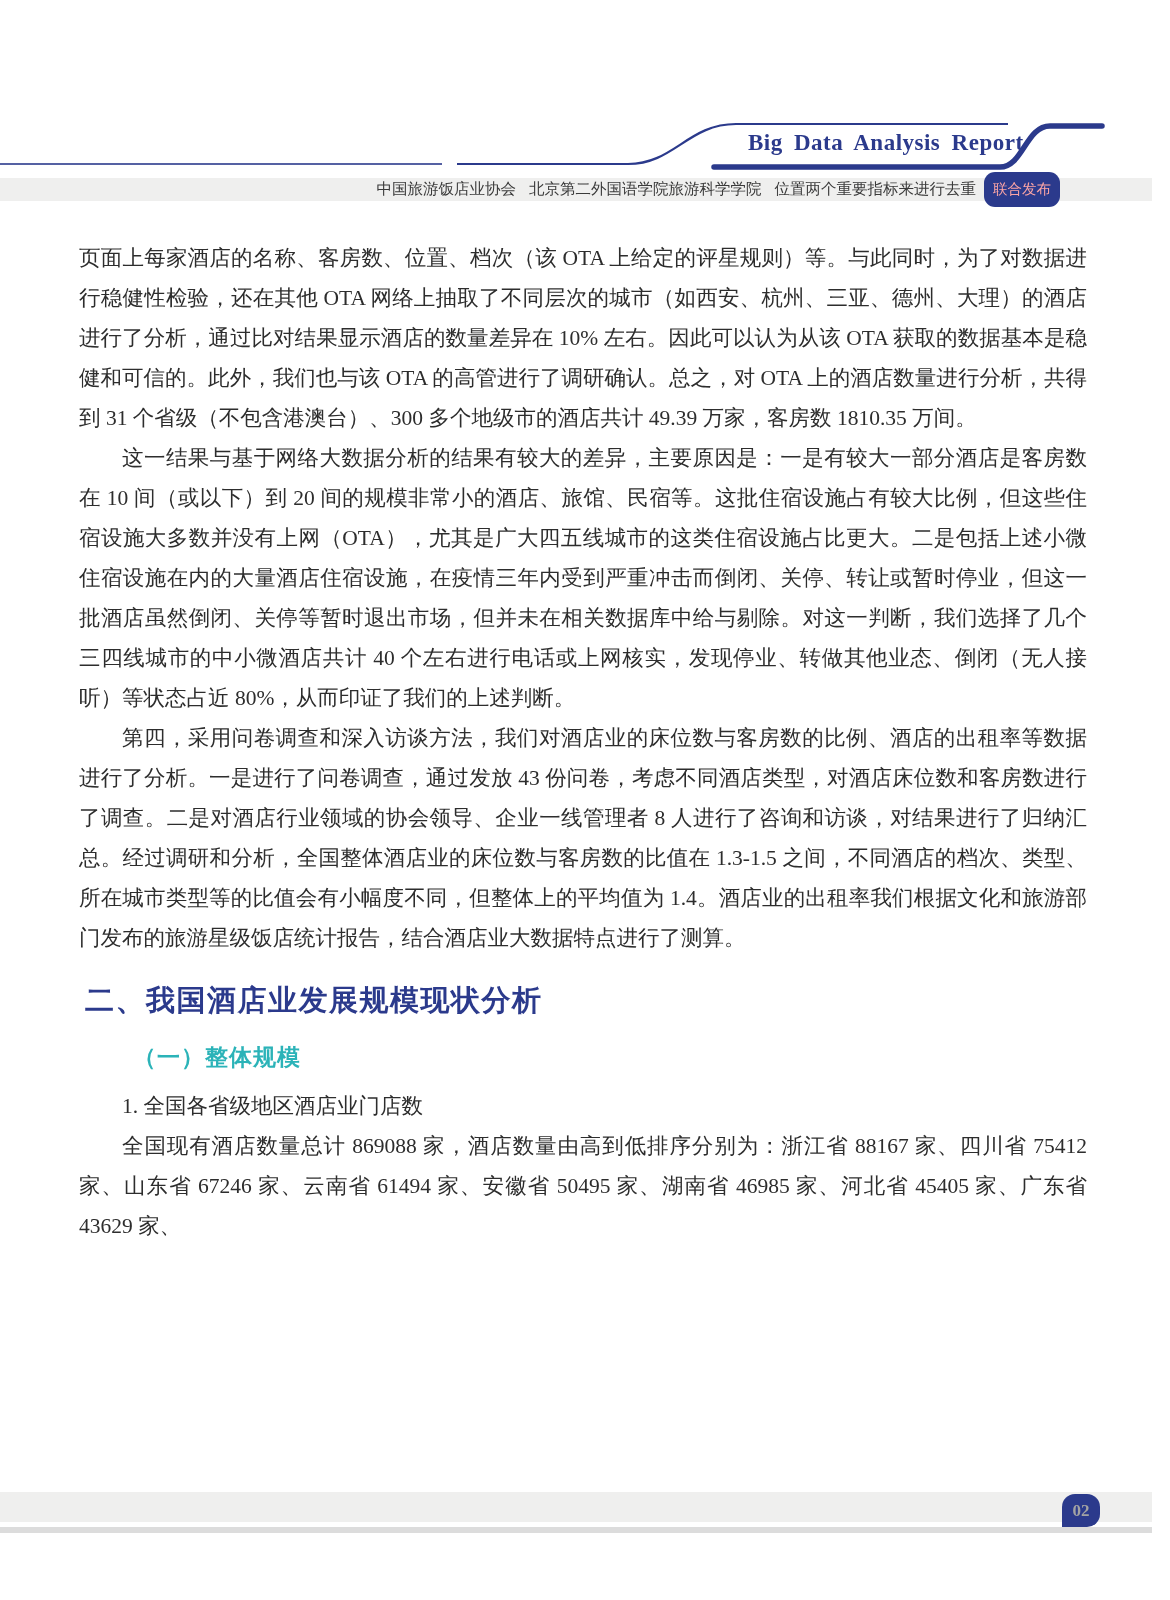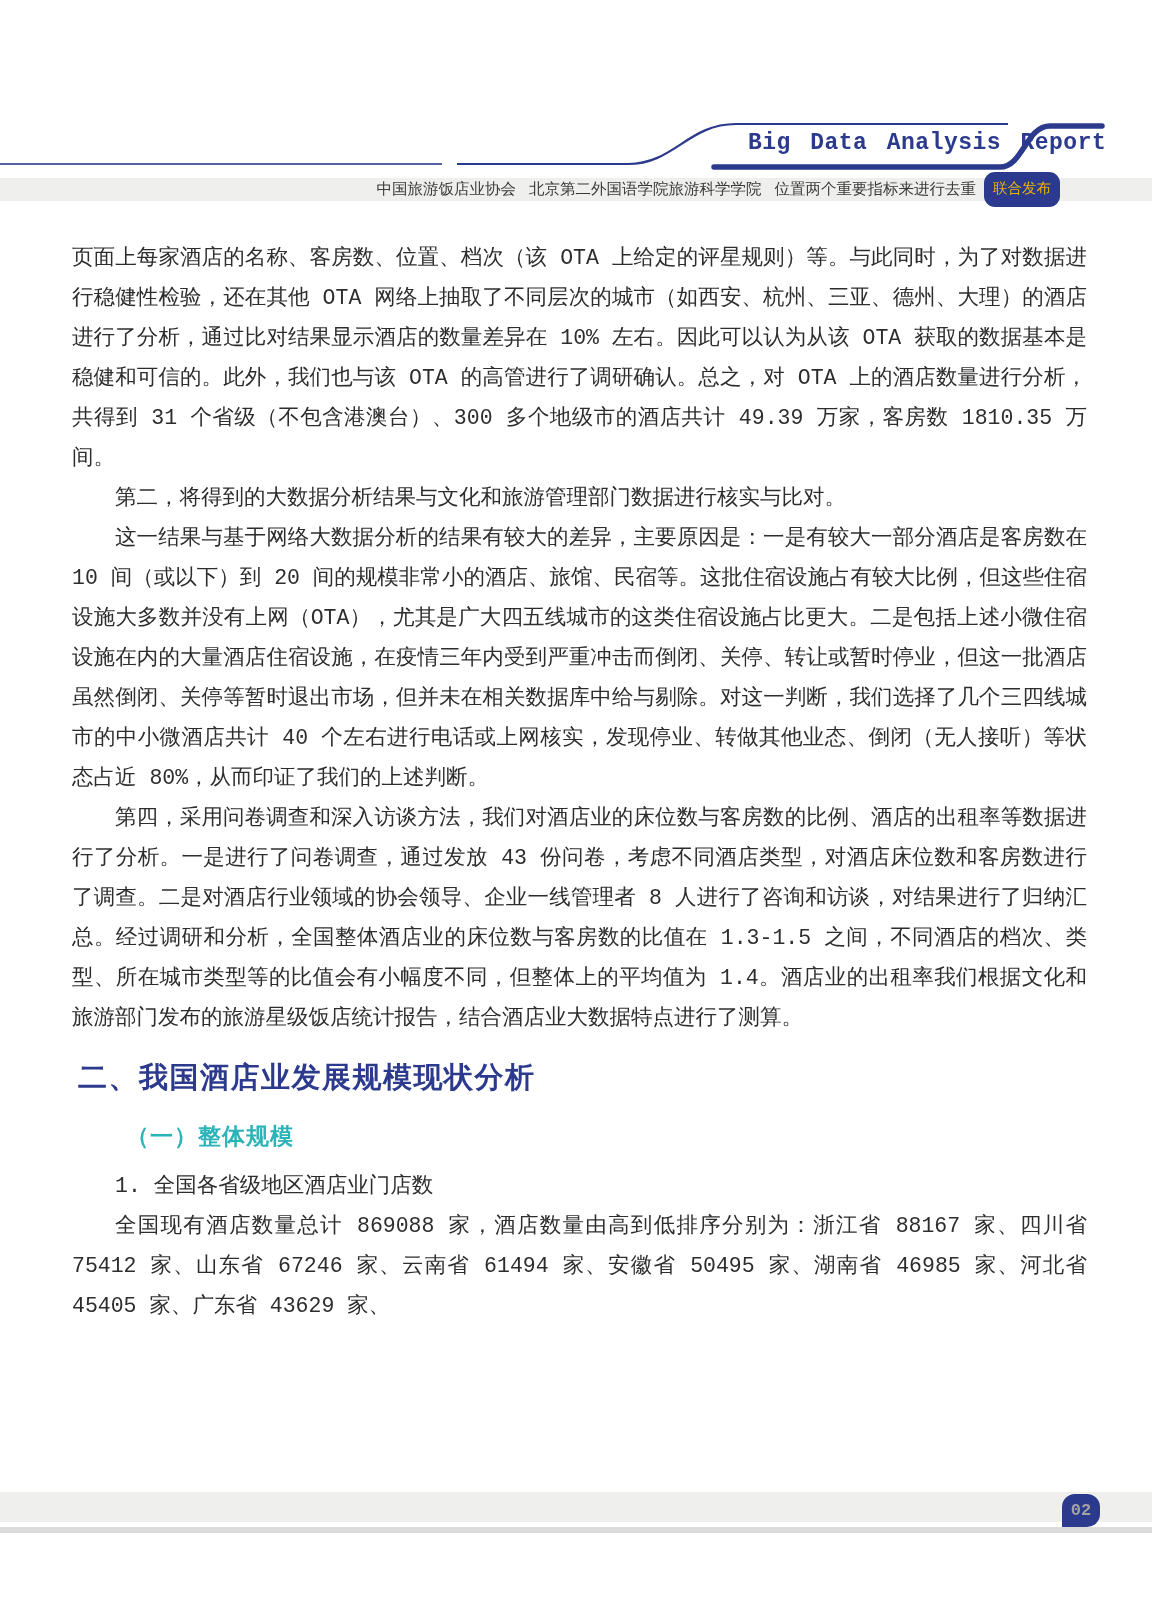--- a/index.html
+++ b/index.html
@@ -1,34 +1,34 @@
 <!DOCTYPE html>
 <html lang="zh" style="--navy: #2b3a8c; --teal: #2bb3b8; --body_text: #2d2d2d; --band_gray: #efefee; --shadow_gray: #dcdcdc;"><head>
 <meta charset="utf-8">
 <style>
   html,body{margin:0;padding:0;background:#ffffff;}
   .page{position:relative;width:1152px;height:1600px;background:#ffffff;overflow:hidden;
-        font-family:Liberation Mono, monospace;color:var(--body_text,#2d2d2d);}
+        font-family:Liberation Serif, serif;color:var(--body_text,#2d2d2d);}
 
   
   .header-swoosh{position:absolute;top:0;left:0;color:var(--navy,#2b3a8c);}
   .header-title{position:absolute;top:130px;left:748px;width:240px;text-align:center;
                 font-size:23px;font-weight:bold;letter-spacing:.5px;word-spacing:5px;
                 color:var(--navy,#2b3a8c);white-space:nowrap;}
   .org-band{position:absolute;top:178px;left:0;width:1170px;height:23px;
             background:var(--band_gray,#efefee);display:flex;align-items:center;
             justify-content:flex-end;padding-right:110px;box-sizing:border-box;
             font-size:15.5px;color:#3a3a3a;white-space:nowrap;}
   .org-band .org{margin-left:13px;}
   .org-band .org:first-child{margin-left:16px;}
-  .badge{display:inline-block;margin-left:8px;background:var(--navy,#2b3a8c);color:#eab308;
+  .badge{display:inline-block;margin-left:8px;background:var(--navy,#2b3a8c);color:#fca5a5;
          font-size:14.5px;line-height:19px;padding:8px 9px;border-radius:11px;}
 
   
-  .doc-body{position:absolute;top:238px;left:72px;right:65px;}
+  .doc-body{position:absolute;top:238px;left:79px;right:65px;}
   .doc-body p{margin:0;font-size:21.5px;line-height:40px;text-align:justify;
               text-indent:2em;color:var(--body_text,#2d2d2d);}
   .doc-body p.noindent{text-indent:0;}
   h2.section{margin:20px 0 16px 6px;font-size:29px;line-height:44px;font-weight:bold;
              letter-spacing:1.5px;color:var(--navy,#2b3a8c);}
   h3.subsection{margin:0 0 8px 54px;font-size:23px;line-height:40px;font-weight:bold;
                 letter-spacing:1px;color:var(--teal,#2bb3b8);}
 
   
   .footer-band{position:absolute;top:1492px;left:0;width:1170px;height:30px;
@@ -54,21 +54,20 @@
 
   <div class="org-band">
     <span class="org">中国旅游饭店业协会</span>
     <span class="org">北京第二外国语学院旅游科学学院</span>
     <span class="org">位置两个重要指标来进行去重</span>
     <span class="badge">联合发布</span>
   </div>
 
   <main class="doc-body">
     <p class="noindent">页面上每家酒店的名称、客房数、位置、档次（该 OTA 上给定的评星规则）等。与此同时，为了对数据进行稳健性检验，还在其他 OTA 网络上抽取了不同层次的城市（如西安、杭州、三亚、德州、大理）的酒店进行了分析，通过比对结果显示酒店的数量差异在 10% 左右。因此可以认为从该 OTA 获取的数据基本是稳健和可信的。此外，我们也与该 OTA 的高管进行了调研确认。总之，对 OTA 上的酒店数量进行分析，共得到 31 个省级（不包含港澳台）、300 多个地级市的酒店共计 49.39 万家，客房数 1810.35 万间。</p>
-    <p>第二，将得到的大数据分析结果与文化和旅游管理部门数据进行核实与比对。</p>
     <p>这一结果与基于网络大数据分析的结果有较大的差异，主要原因是：一是有较大一部分酒店是客房数在 10 间（或以下）到 20 间的规模非常小的酒店、旅馆、民宿等。这批住宿设施占有较大比例，但这些住宿设施大多数并没有上网（OTA），尤其是广大四五线城市的这类住宿设施占比更大。二是包括上述小微住宿设施在内的大量酒店住宿设施，在疫情三年内受到严重冲击而倒闭、关停、转让或暂时停业，但这一批酒店虽然倒闭、关停等暂时退出市场，但并未在相关数据库中给与剔除。对这一判断，我们选择了几个三四线城市的中小微酒店共计 40 个左右进行电话或上网核实，发现停业、转做其他业态、倒闭（无人接听）等状态占近 80%，从而印证了我们的上述判断。</p>
     <p>第四，采用问卷调查和深入访谈方法，我们对酒店业的床位数与客房数的比例、酒店的出租率等数据进行了分析。一是进行了问卷调查，通过发放 43 份问卷，考虑不同酒店类型，对酒店床位数和客房数进行了调查。二是对酒店行业领域的协会领导、企业一线管理者 8 人进行了咨询和访谈，对结果进行了归纳汇总。经过调研和分析，全国整体酒店业的床位数与客房数的比值在 1.3-1.5 之间，不同酒店的档次、类型、所在城市类型等的比值会有小幅度不同，但整体上的平均值为 1.4。酒店业的出租率我们根据文化和旅游部门发布的旅游星级饭店统计报告，结合酒店业大数据特点进行了测算。</p>
 
     <h2 class="section">二、我国酒店业发展规模现状分析</h2>
     <h3 class="subsection">（一）整体规模</h3>
     <p>1. 全国各省级地区酒店业门店数</p>
     <p>全国现有酒店数量总计  869088 家，酒店数量由高到低排序分别为：浙江省 88167 家、四川省 75412 家、山东省 67246 家、云南省 61494 家、安徽省 50495 家、湖南省 46985 家、河北省 45405 家、广东省 43629 家、</p>
   </main>
 
   <div class="footer-band"></div>

